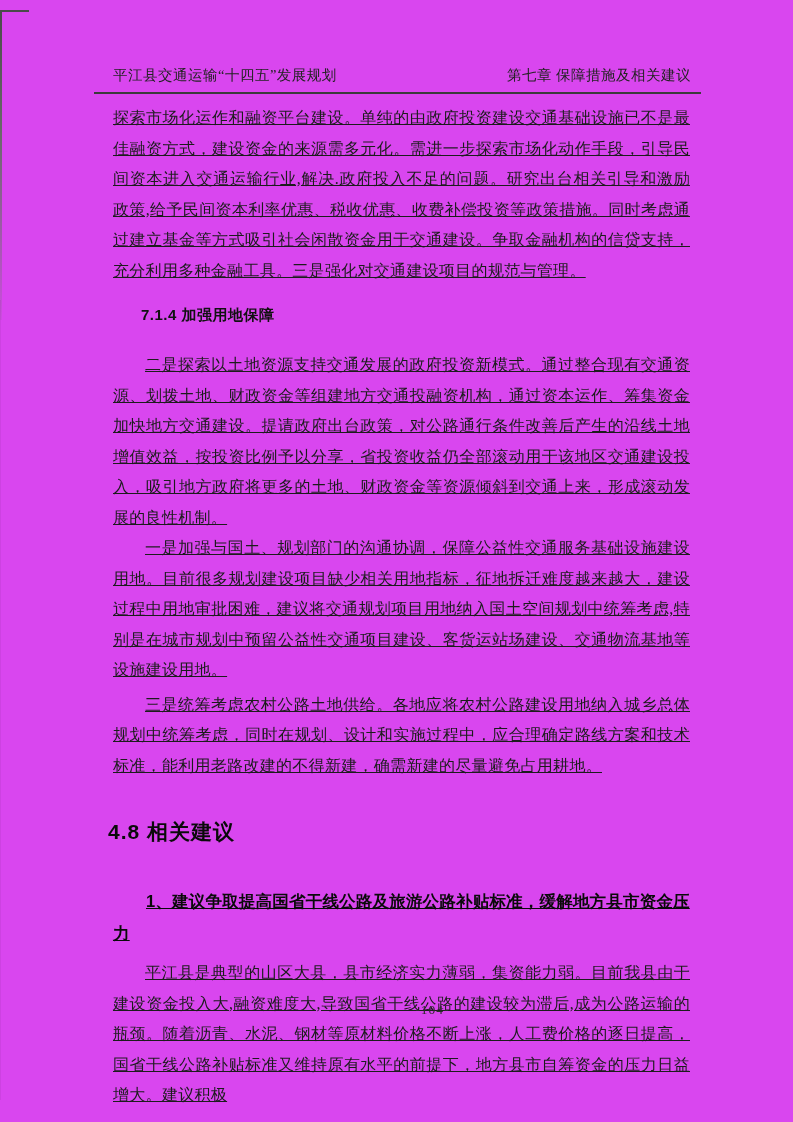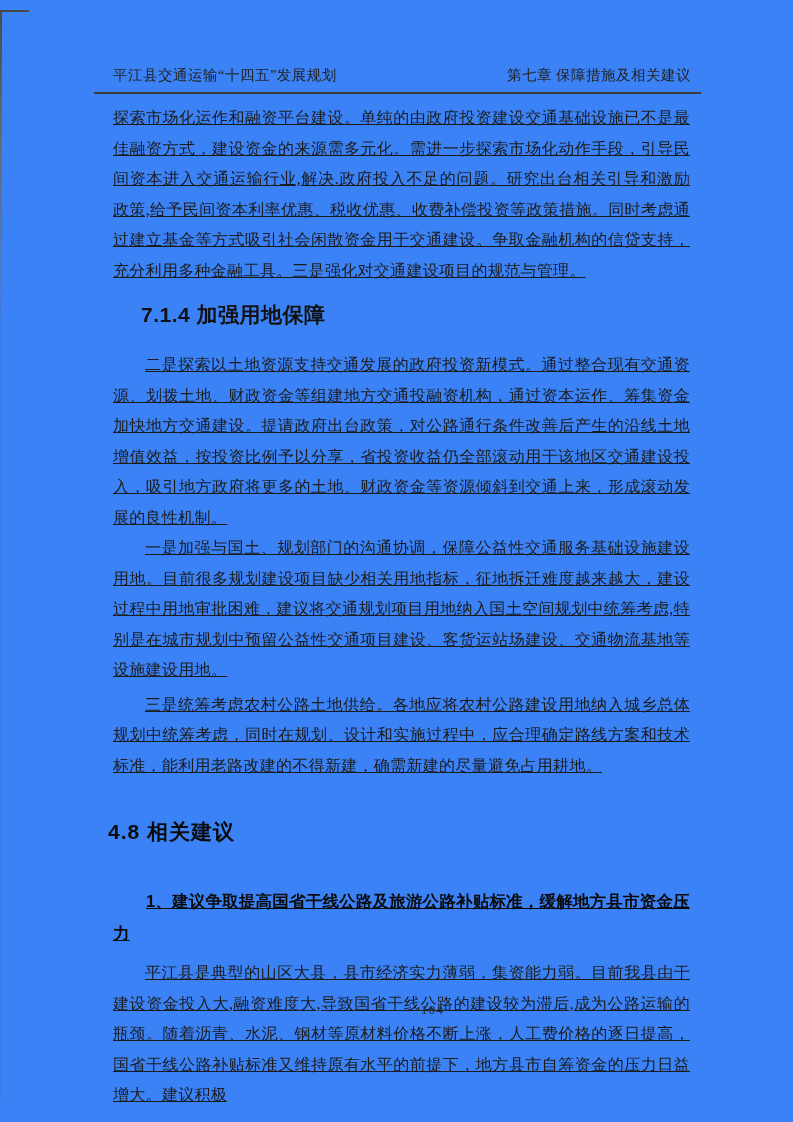--- a/index.html
+++ b/index.html
@@ -4,21 +4,21 @@
 <style>
   html, body {
     margin: 0;
     padding: 0;
     background: #ffffff;
   }
   .page {
     position: relative;
     width: 793px;
     height: 1122px;
-    background: #3b82f6;
+    background: #d946ef;
     overflow: hidden;
     font-family: "Liberation Serif", "DejaVu Serif", serif;
     color: #1c1c1c;
   }
   
   .scan-edge-v {
     position: absolute;
     left: 0;
     top: 10px;
     width: 2px;
@@ -78,21 +78,21 @@
   .body-para.no-indent {
     text-indent: 0;
     margin-top: 5px;
   }
   .para-gap {
     margin-top: 4px !important;
   }
   .sub-heading {
     font-family: "Liberation Sans", "DejaVu Sans", sans-serif;
     font-weight: bold;
-    font-size: 21px;
+    font-size: 15px;
     line-height: 24px;
     margin: 17px 0 23px 28px;
     letter-spacing: 0.5px;
     text-align: left;
     color: #111;
   }
   .section-heading {
     font-family: "Liberation Sans", "DejaVu Sans", sans-serif;
     font-weight: bold;
     font-size: 21px;

